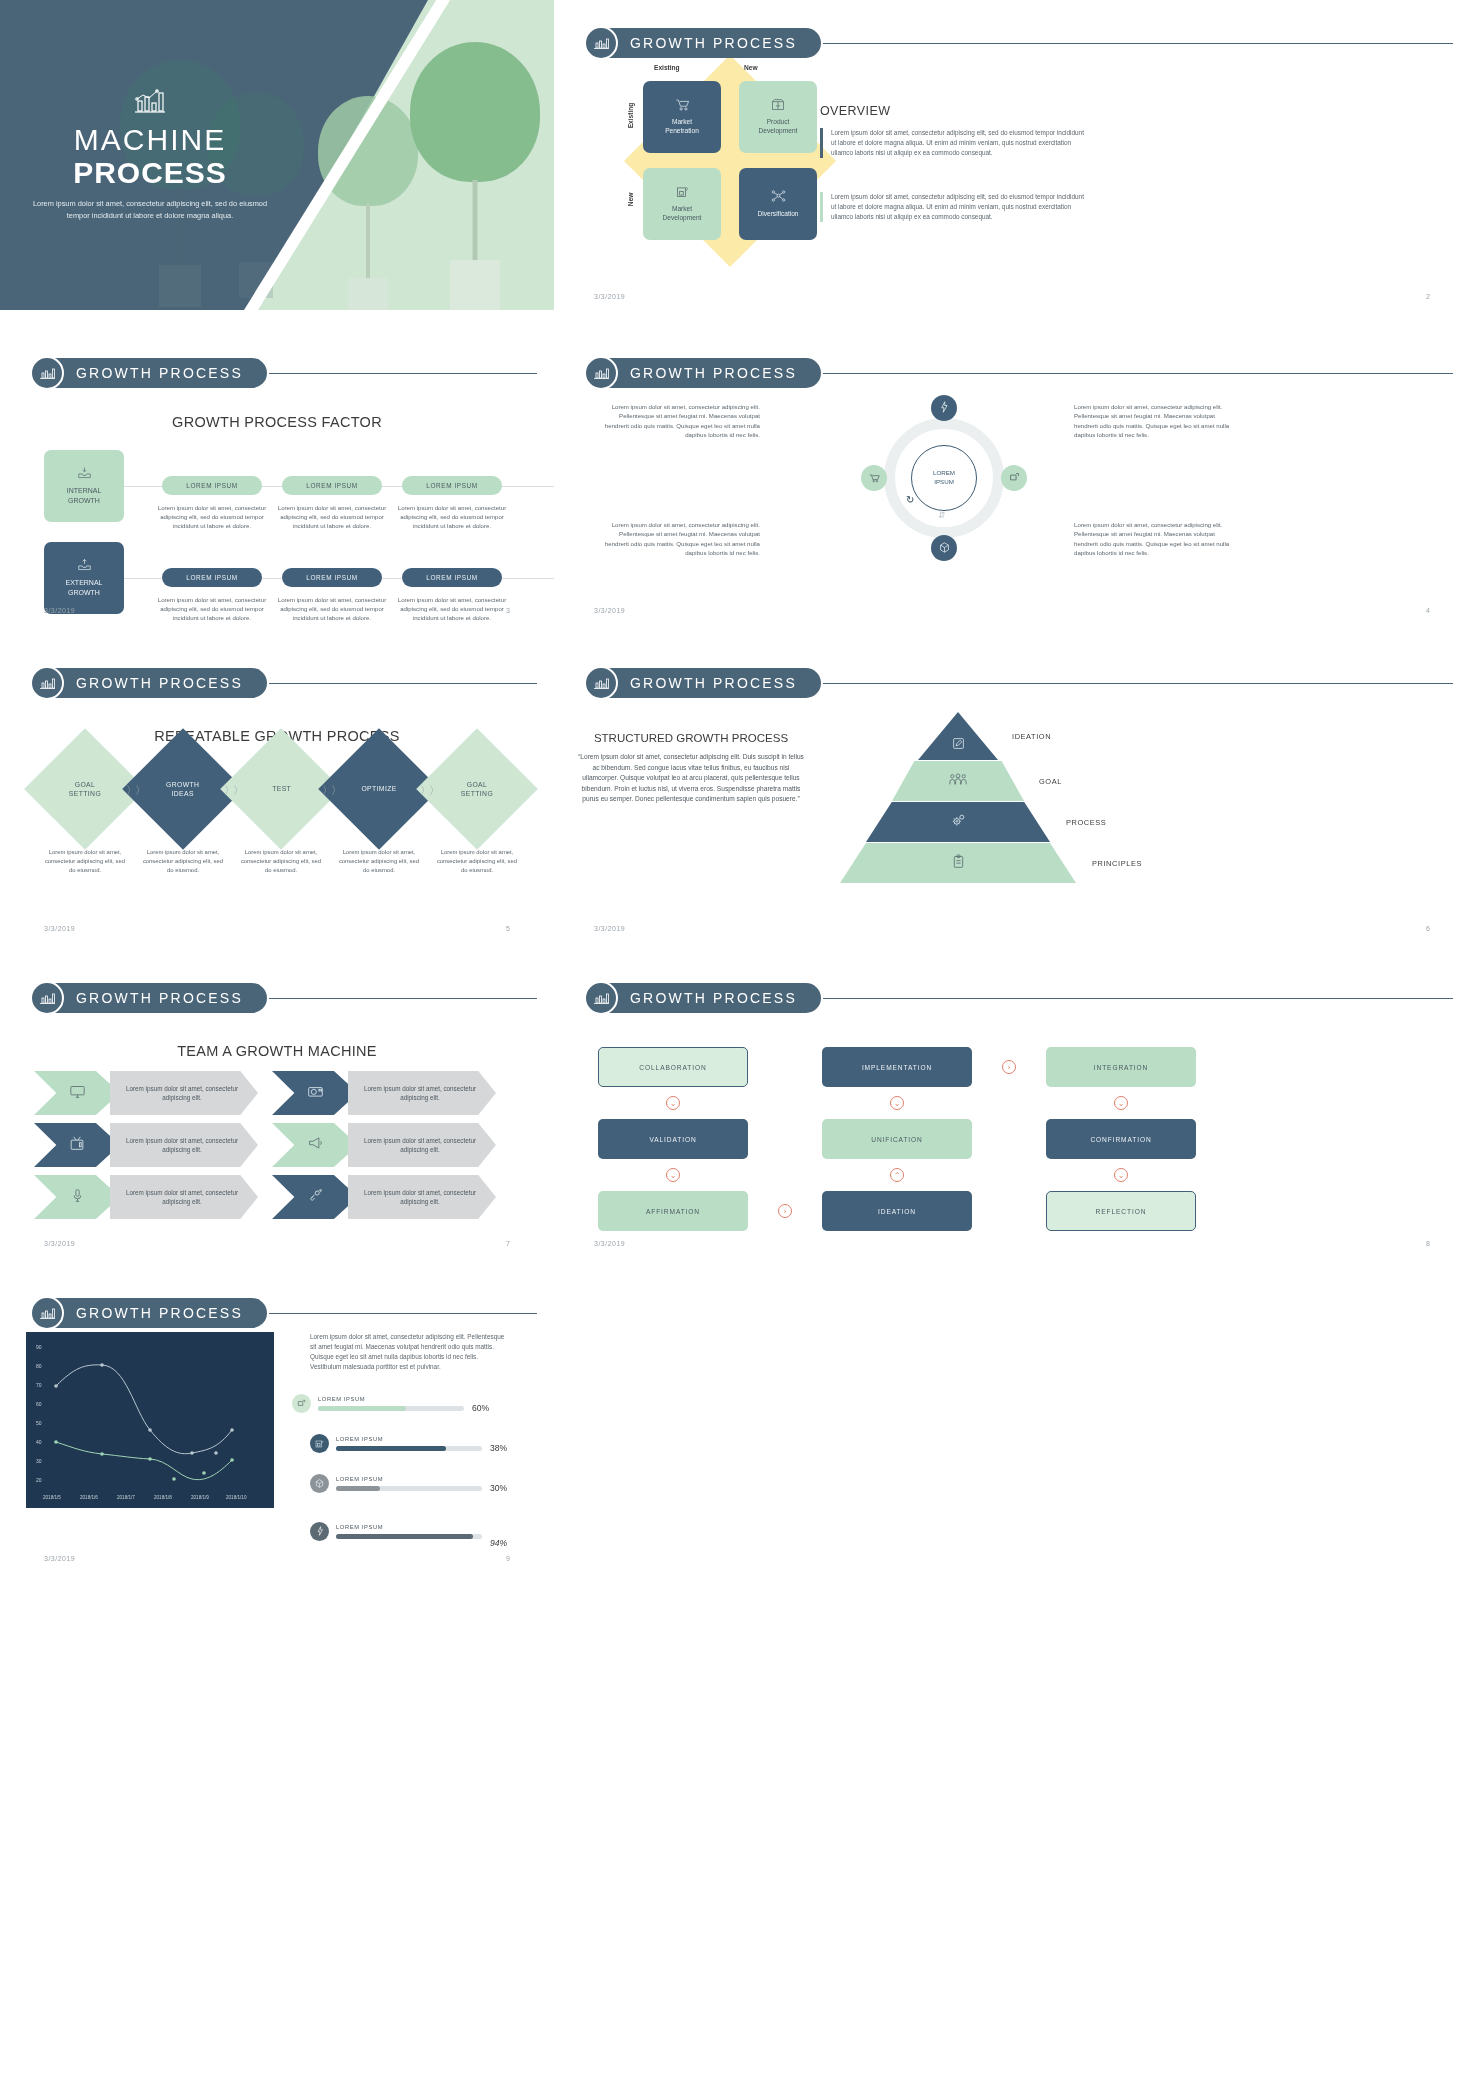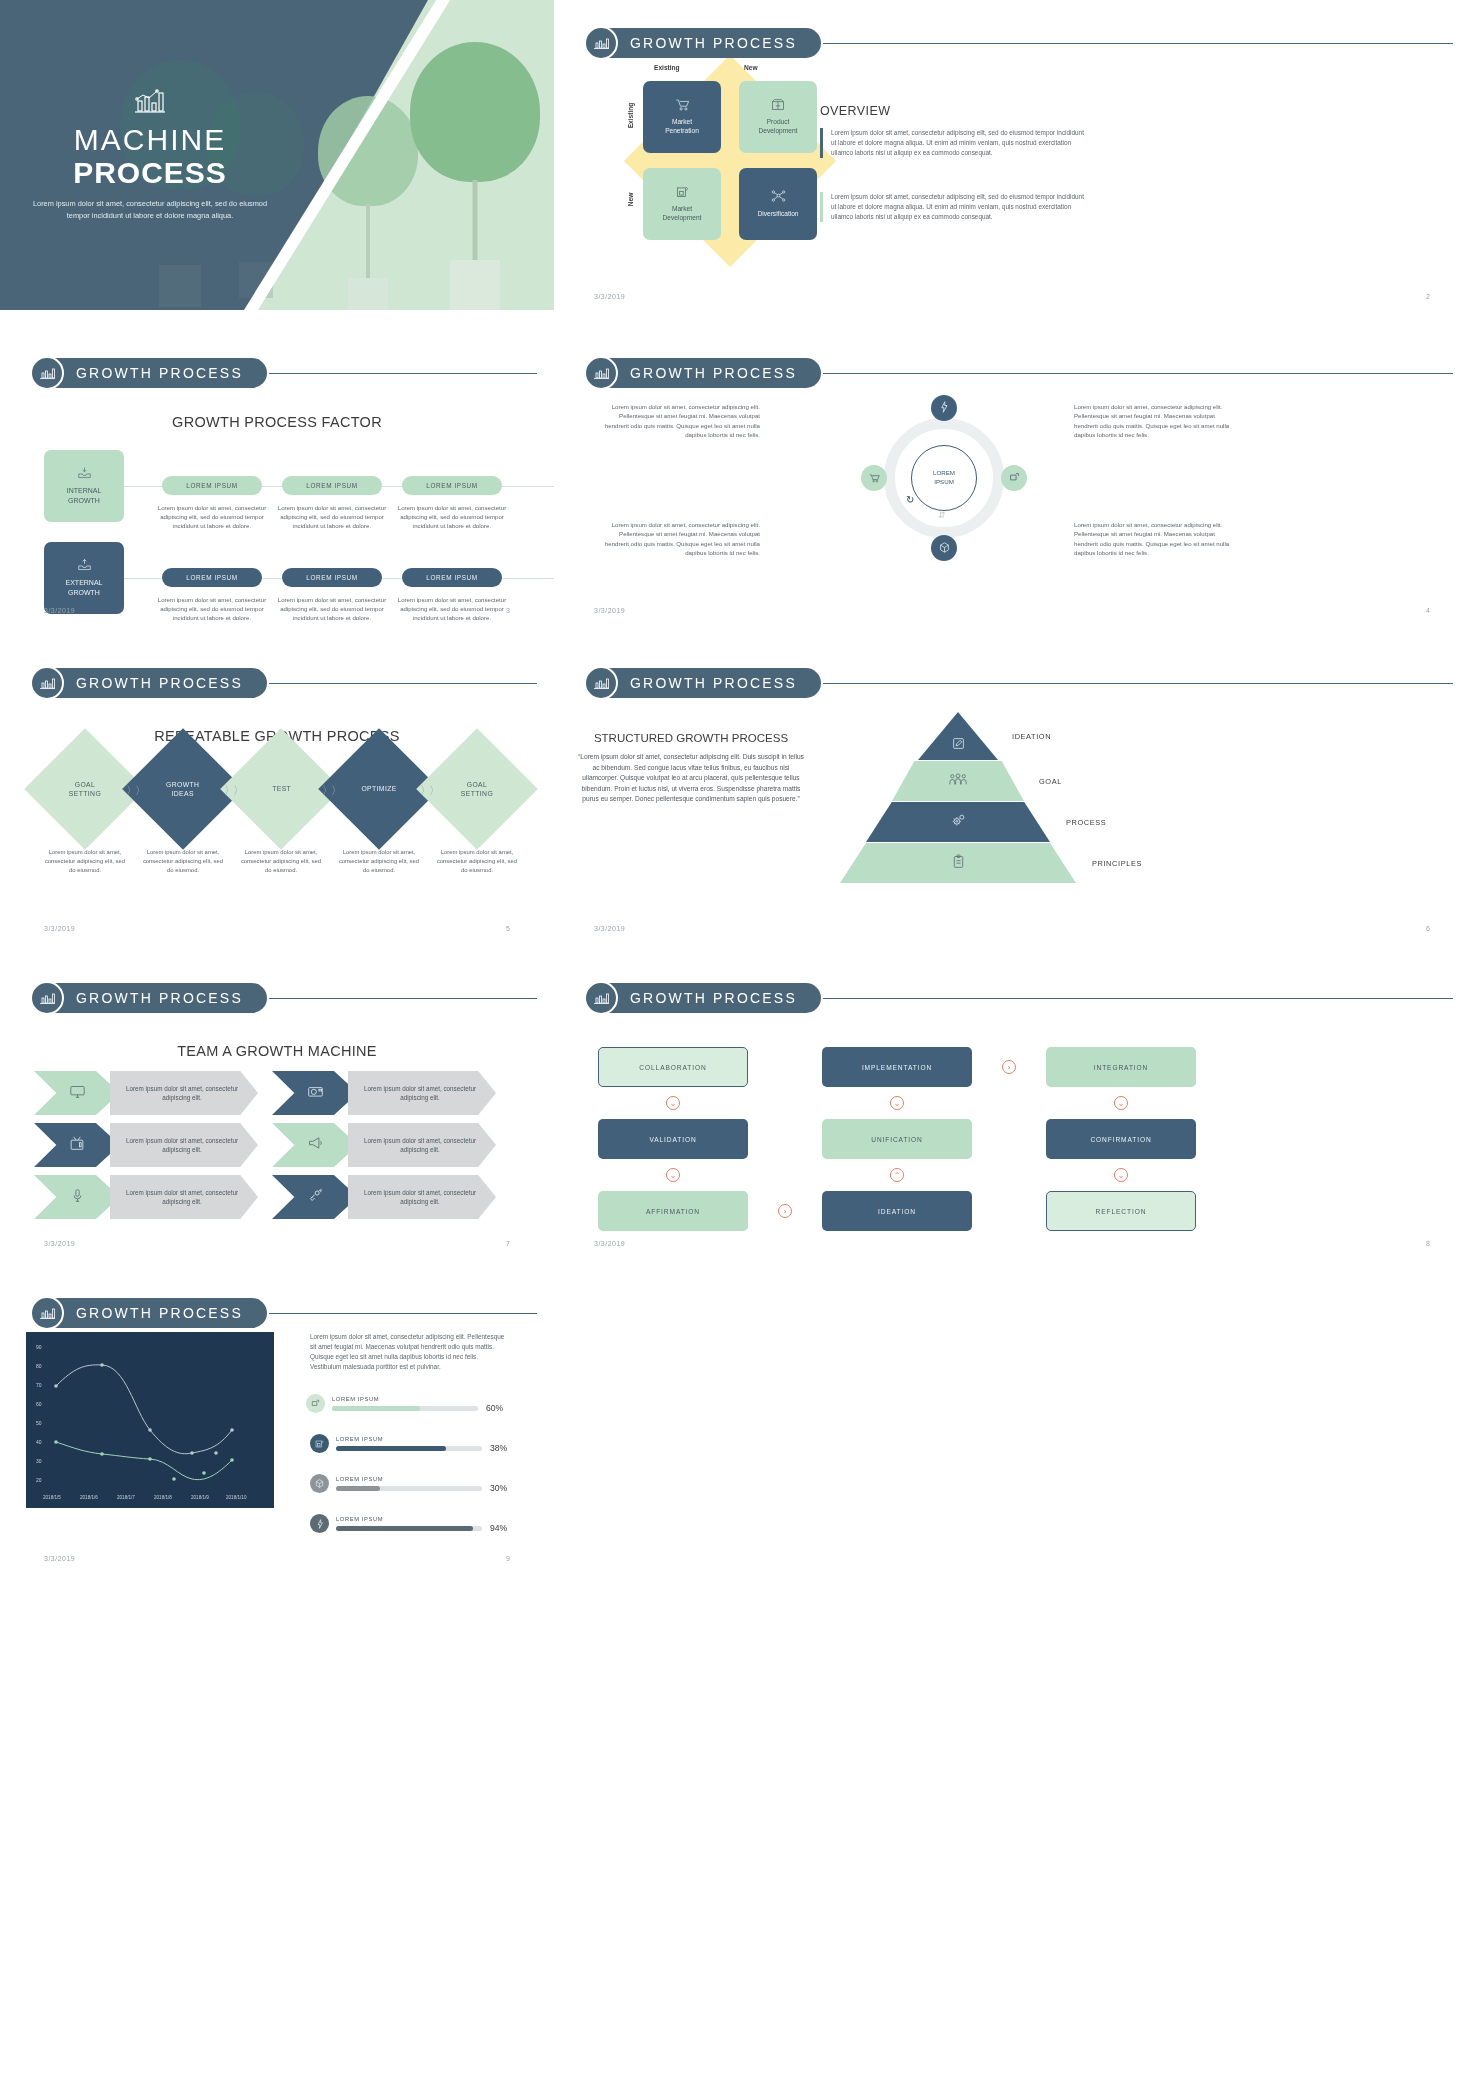--- a/index.html
+++ b/index.html
@@ -704,21 +704,21 @@
     <div class="x-lab" style="left:17px;bottom:8px;">2018/1/5</div>
     <div class="x-lab" style="left:54px;bottom:8px;">2018/1/6</div>
     <div class="x-lab" style="left:91px;bottom:8px;">2018/1/7</div>
     <div class="x-lab" style="left:128px;bottom:8px;">2018/1/8</div>
     <div class="x-lab" style="left:165px;bottom:8px;">2018/1/9</div>
     <div class="x-lab" style="left:200px;bottom:8px;">2018/1/10</div>
   </div>
 
   <div class="lorem" style="position:absolute;left:310px;top:62px;width:200px;"><span>Lorem ipsum dolor sit amet, consectetur adipiscing elit. Pellentesque sit amet feugiat mi. Maecenas volutpat hendrerit odio quis mattis. Quisque eget leo sit amet nulla dapibus lobortis id nec felis. Vestibulum malesuada porttitor est et pulvinar.</span></div>
 
-  <div class="pr-row" style="left:306px;top:124px;width:216px;">
+  <div class="pr-row" style="left:292px;top:124px;width:216px;">
     <div class="pr-ic" style="background:#cfe6d3;">
       <svg width="9" height="9" viewBox="0 0 14 14" fill="none" stroke="#5e6e72" stroke-width="1.1">
             <path d="M2 4h7v6H2z"></path>
             <path d="M9 2h3v3"></path>
           </svg>
     </div>
     <div style="margin-left:7px;width:146px;">
       <div class="pr-lbl">LOREM IPSUM</div>
       <div class="pr-track" style="margin-top:4px;">
         <div class="pr-fill" style="width:60%;background:#b9ddc5;"></div>
@@ -765,21 +765,21 @@
       <svg width="8" height="10" viewBox="0 0 12 16" fill="none" stroke="#eef1f2" stroke-width="1.1">
             <path d="M7 1L3 9h3l-1 6 5-9H7z"></path>
           </svg>
     </div>
     <div style="margin-left:7px;width:146px;">
       <div class="pr-lbl">LOREM IPSUM</div>
       <div class="pr-track" style="margin-top:4px;">
         <div class="pr-fill" style="width:94%;background:#5c6a73;"></div>
       </div>
     </div>
-    <div class="pr-pct" style="margin-left:8px;margin-top:8px;">94%</div>
+    <div class="pr-pct" style="margin-left:8px;margin-top:24px;font-style:italic;">94%</div>
   </div>
 
   <div class="footdate" style="bottom:8px;left:44px;">3/3/2019</div>
   <div class="footnum" style="bottom:8px;right:44px;">9</div>
 </div>
 
 
 </div>
 
 </body></html>

